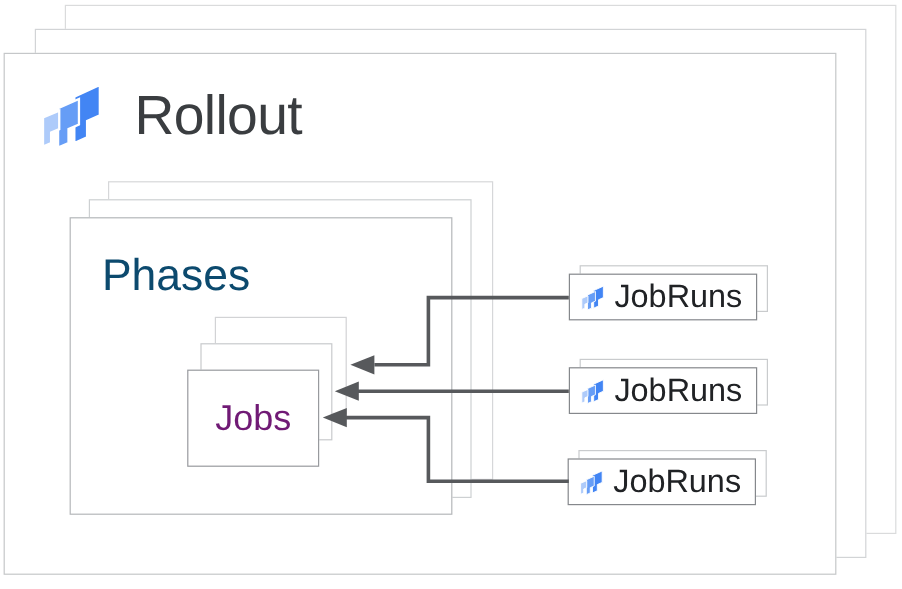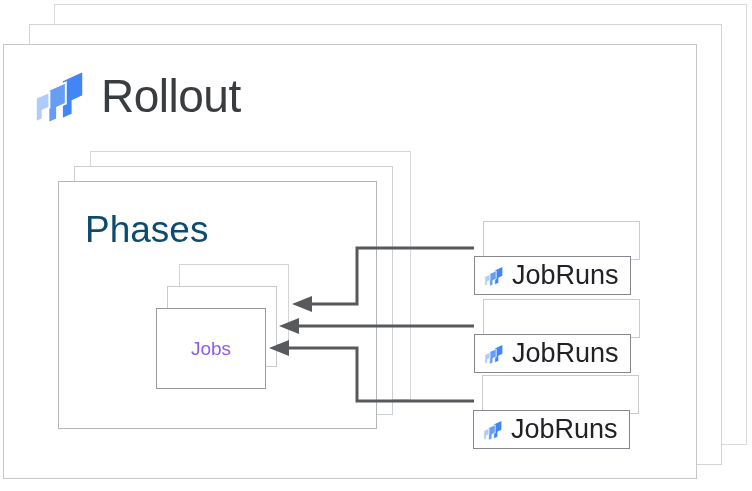--- a/index.html
+++ b/index.html
@@ -7,41 +7,41 @@
     position:relative;width:752px;height:491px;background:#fff;overflow:hidden;
     font-family:"Liberation Sans",sans-serif;
   }
   .card{position:absolute;background:#fff;box-sizing:border-box;border:1px solid #d5d6d8;}
 
   
   .rollout-back  {left:54px;top:4px;  width:693px;height:441px;border-color:#dadbdc;}
   .rollout-mid   {left:29px;top:24px; width:693px;height:441px;border-color:#d2d4d6;}
   .rollout-front {left:3px; top:44px; width:694px;height:435px;border-color:#c5c7c9;}
 
-  .rollout-header{position:absolute;left:31px;top:67px;display:flex;align-items:center;gap:12px;text-align:right;}
+  .rollout-header{position:absolute;left:31px;top:67px;display:flex;align-items:center;gap:23px;text-align:right;}
   .logo-lg{width:58px;height:58px;display:block;}
   .rollout-title{font-size:46px;color:#3a3d40;line-height:1;letter-spacing:-0.5px;}
 
   
   .phases-back {left:90px;top:151px;width:321px;height:249px;border-color:#d6d7d9;}
   .phases-mid  {left:74px;top:166px;width:319px;height:249px;border-color:#cdd0d2;}
   .phases-front{left:58px;top:181px;width:319px;height:248px;border-color:#b4b7ba;}
   .phases-title{position:absolute;left:26px;top:29px;font-size:37px;color:#0c4a6e;line-height:1;}
 
   
   .jobs-back {left:179px;top:264px;width:110px;height:81px;border-color:#d2d3d5;}
   .jobs-mid  {left:167px;top:286px;width:110px;height:81px;border-color:#c8cacc;}
   .jobs-front{left:156px;top:308px;width:110px;height:81px;border-color:#989a9e;
               display:flex;align-items:center;justify-content:center;}
-  .jobs-label{font-size:19px;color:#8b5cf6;}
+  .jobs-label{font-size:30px;color:#701a75;}
 
   
   .jobrun-back{width:157px;height:39px;border-color:#c9cbcd;}
   .jobrun-front{width:157px;height:39px;border-color:#85888c;
-                display:flex;align-items:center;padding-left:8px;gap:7px;margin-top:28px;}
+                display:flex;align-items:center;padding-left:8px;gap:7px;}
   .jobrun-front .logo-sm{width:22px;height:22px;flex:0 0 auto;display:block;}
   .jobrun-label{font-size:27px;color:#202225;}
 
   
   .arrows{position:absolute;left:0;top:0;width:752px;height:491px;z-index:10;pointer-events:none;}
   .arrows path{stroke:#57595c;stroke-width:3;fill:none;}
   .arrows polygon{fill:#57595c;stroke:none;}
 
   .hidden-defs{position:absolute;width:0;height:0;overflow:hidden;}
 </style>

